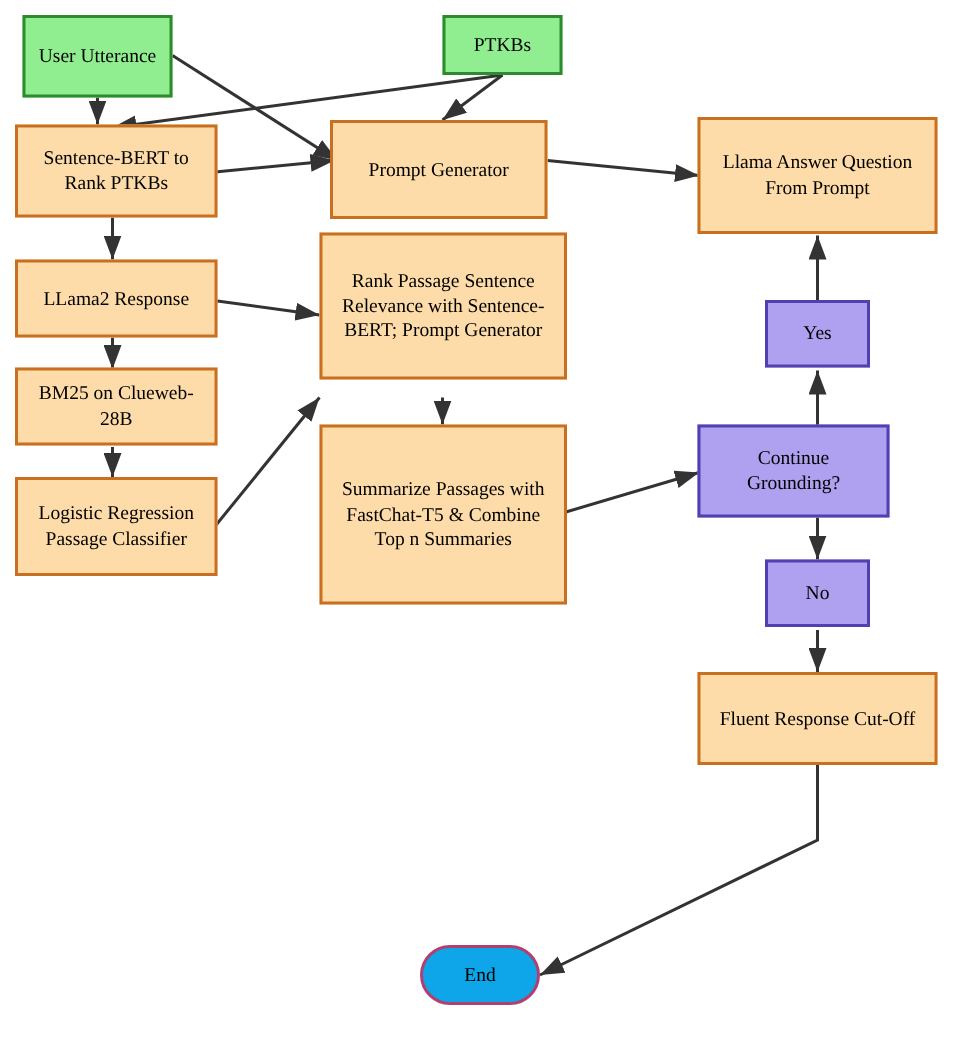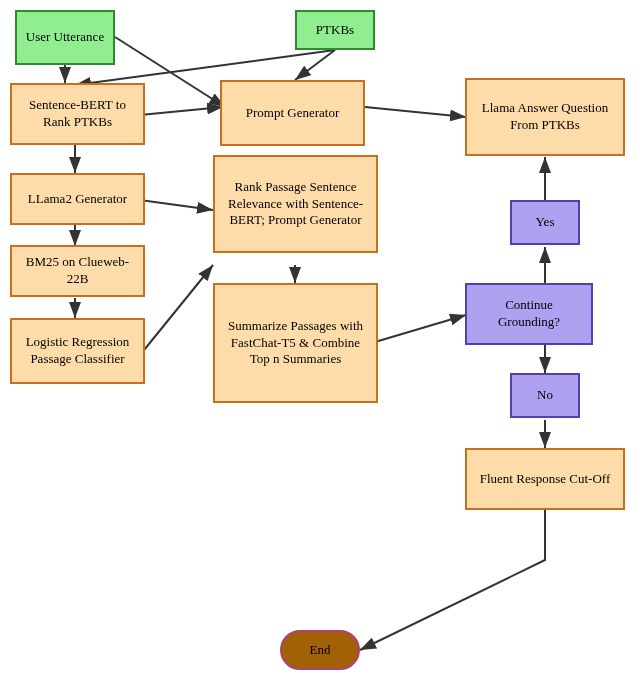--- a/index.html
+++ b/index.html
@@ -33,21 +33,21 @@
     }
     .node-orange {
       background: #FDDCAA;
       border-color: #c87020;
     }
     .node-purple {
       background: #b0a0f0;
       border-color: #5040b0;
     }
     .node-pink {
-      background: #a16207;
+      background: #0ea5e9;
       border-color: #b04070;
       border-radius: 20px;
     }
     svg.arrows {
       position: absolute;
       top: 0; left: 0;
       width: 640px;
       height: 698px;
       pointer-events: none;
     }
@@ -117,33 +117,33 @@
 
   <div class="node node-orange" style="left:10px;top:83px;width:135px;height:62px;">
     <span>Sentence-BERT to Rank PTKBs</span>
   </div>
 
   <div class="node node-orange" style="left:220px;top:80px;width:145px;height:66px;">
     <span>Prompt Generator</span>
   </div>
 
   <div class="node node-orange" style="left:465px;top:78px;width:160px;height:78px;">
-    <span>Llama Answer Question From PTKBs</span>
+    <span>Llama Answer Question From Prompt</span>
   </div>
 
   <div class="node node-orange" style="left:10px;top:173px;width:135px;height:52px;">
-    <span>LLama2 Generator</span>
+    <span>LLama2 Response</span>
   </div>
 
   <div class="node node-orange" style="left:213px;top:155px;width:165px;height:98px;">
     <span>Rank Passage Sentence Relevance with Sentence-BERT; Prompt Generator</span>
   </div>
 
   <div class="node node-orange" style="left:10px;top:245px;width:135px;height:52px;">
-    <span>BM25 on Clueweb-22B</span>
+    <span>BM25 on Clueweb-28B</span>
   </div>
 
   <div class="node node-orange" style="left:10px;top:318px;width:135px;height:66px;">
     <span>Logistic Regression Passage Classifier</span>
   </div>
 
   <div class="node node-orange" style="left:213px;top:283px;width:165px;height:120px;font-family:Liberation Serif, serif;">
     <span>Summarize Passages with FastChat-T5 &amp; Combine Top n Summaries</span>
   </div>
 

